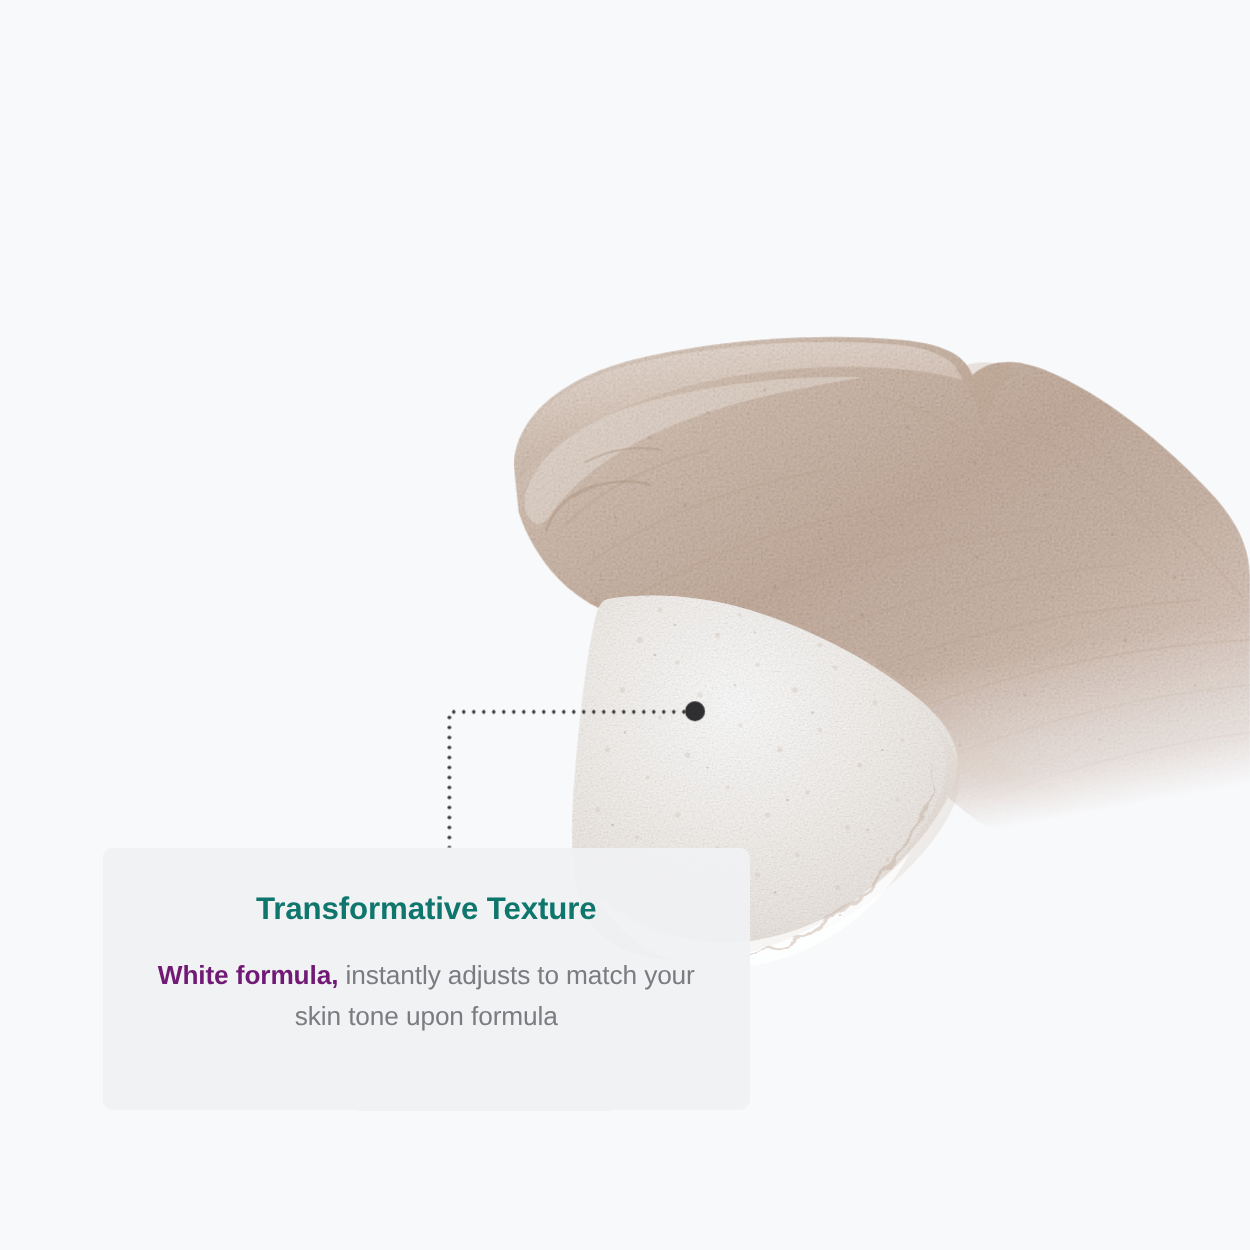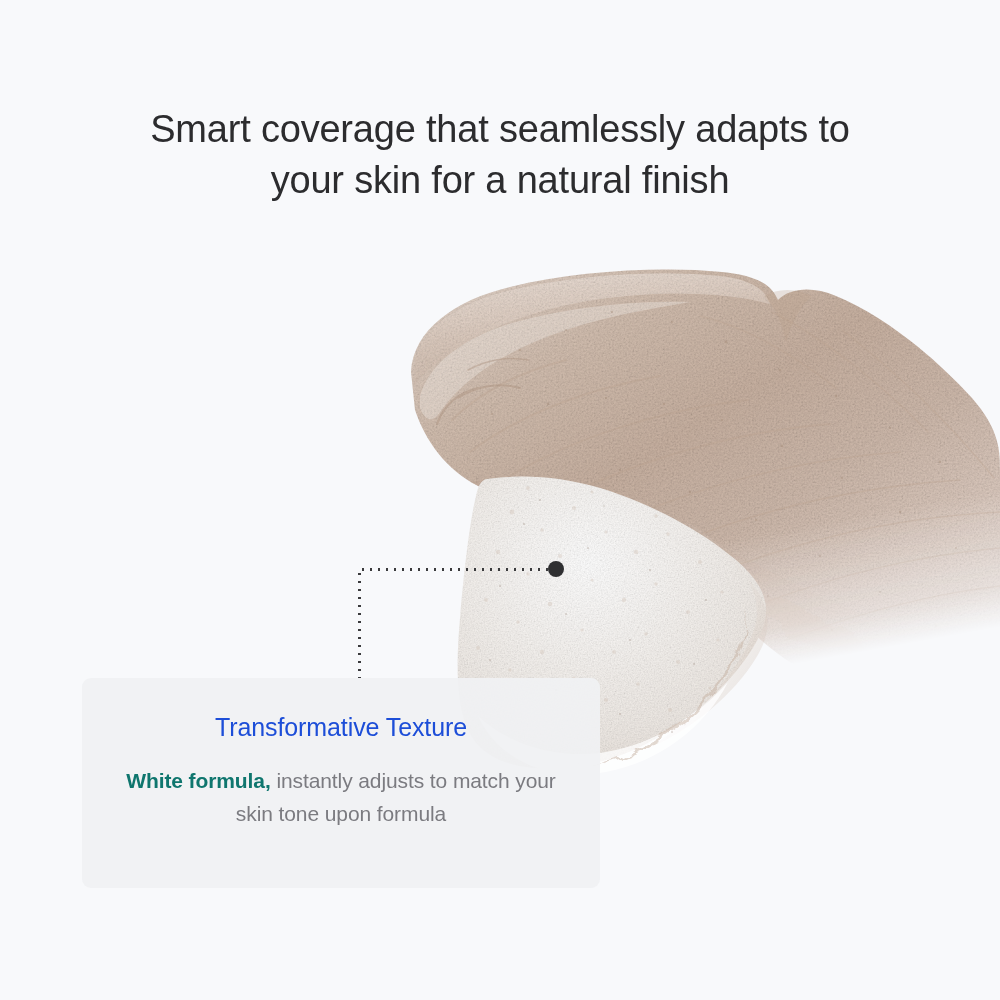--- a/index.html
+++ b/index.html
@@ -90,49 +90,45 @@
     width: 518px;
     height: 210px;
     box-sizing: border-box;
     border-radius: 9px;
     background: rgba(240, 241, 243, 0.935);
     padding: 34px 30px 0 30px;
     text-align: center;
     overflow: hidden;
   }
   .card-title {
-    color: #1d4ed8;
+    color: #0f766e;
     font-size: 25px;
-    font-weight: 400;
+    font-weight: 700;
     line-height: 30px;
     letter-spacing: -0.1px;
     margin: 0 0 22px 0;
     white-space: nowrap;
   }
   .card-body {
     font-size: 21px;
     line-height: 33px;
     font-weight: 400;
     color: #7b7b80;
     letter-spacing: -0.1px;
   }
   .card-body-strong {
-    color: #0f766e;
+    color: #701a75;
     font-weight: 700;
   }
 </style>
 </head>
 <body>
 
 <div id="stage">
 
-  <div class="headline">
-    <span class="headline-line">Smart coverage that seamlessly adapts to</span>
-    <span class="headline-line">your skin for a natural finish</span>
-  </div>
 
   <svg id="artwork" viewBox="0 0 1000 1000" xmlns="http://www.w3.org/2000/svg">
     <defs>
 
       <filter id="grainBeige" x="-10%" y="-10%" width="120%" height="120%">
         <feTurbulence type="fractalNoise" baseFrequency="0.55" numOctaves="4" seed="7" result="n"></feTurbulence>
         <feColorMatrix in="n" type="saturate" values="0" result="ng"></feColorMatrix>
         <feComponentTransfer in="ng" result="nc">
           <feFuncA type="linear" slope="0.55" intercept="0"></feFuncA>
         </feComponentTransfer>

